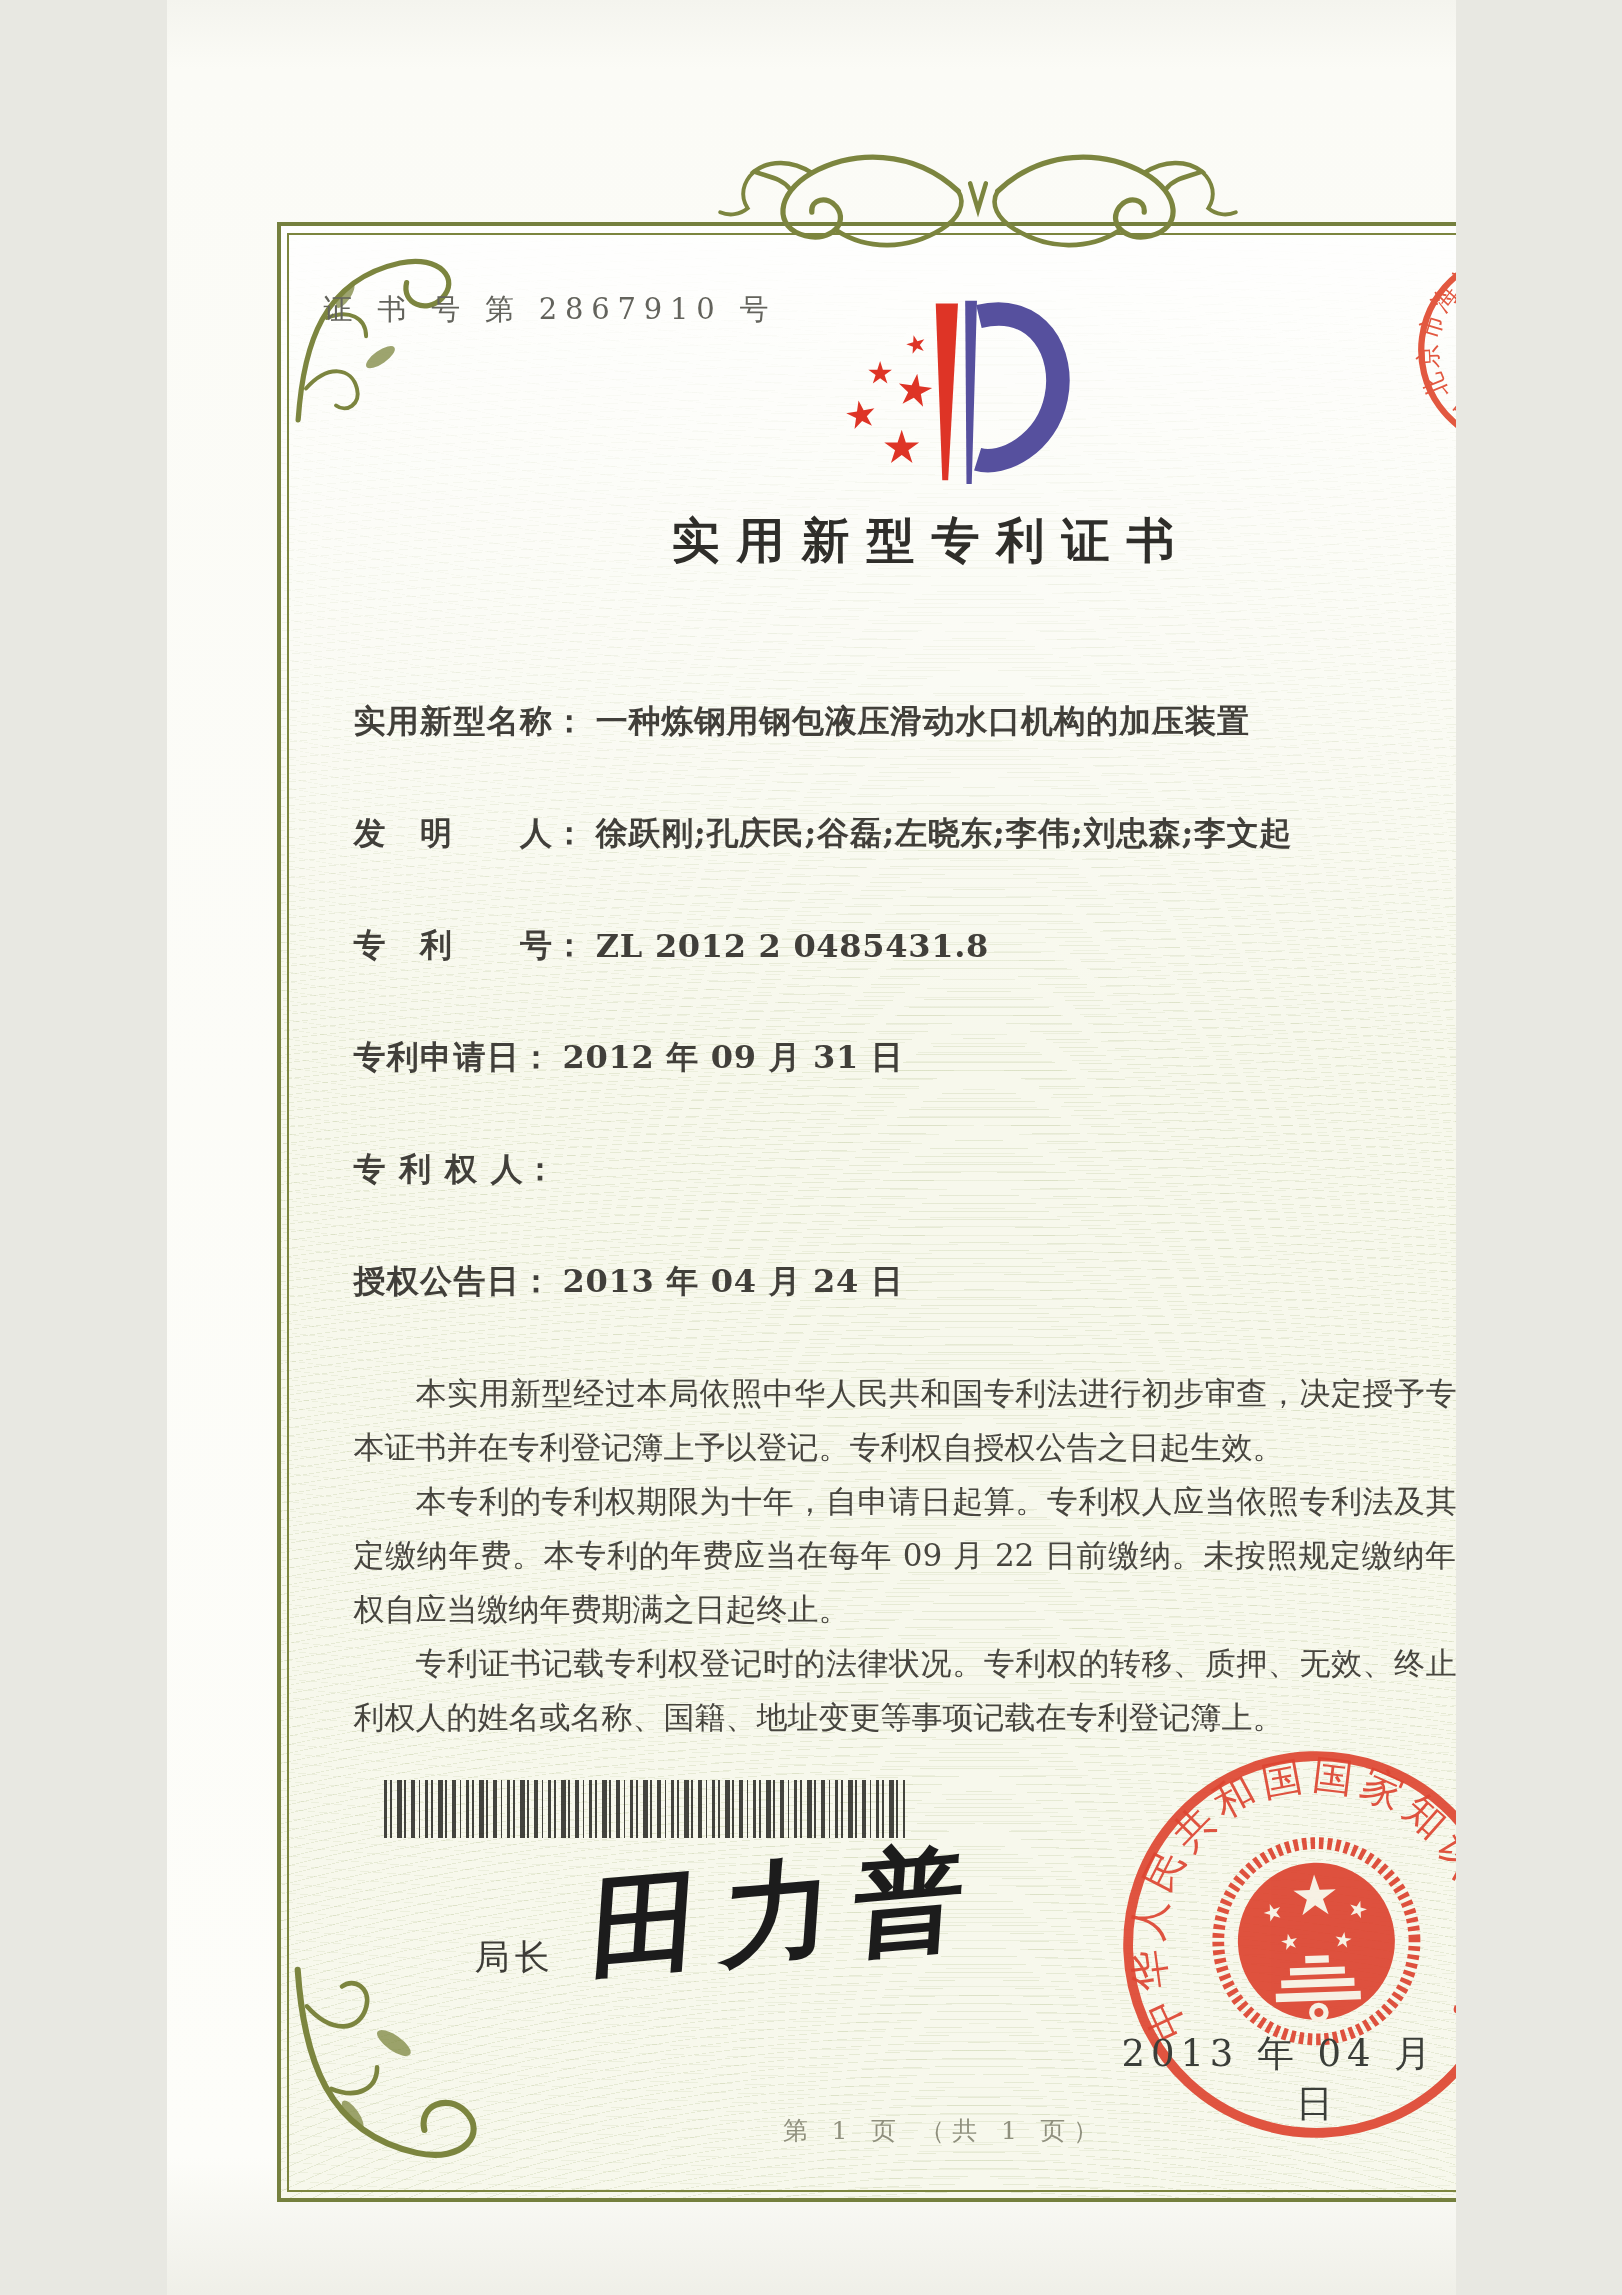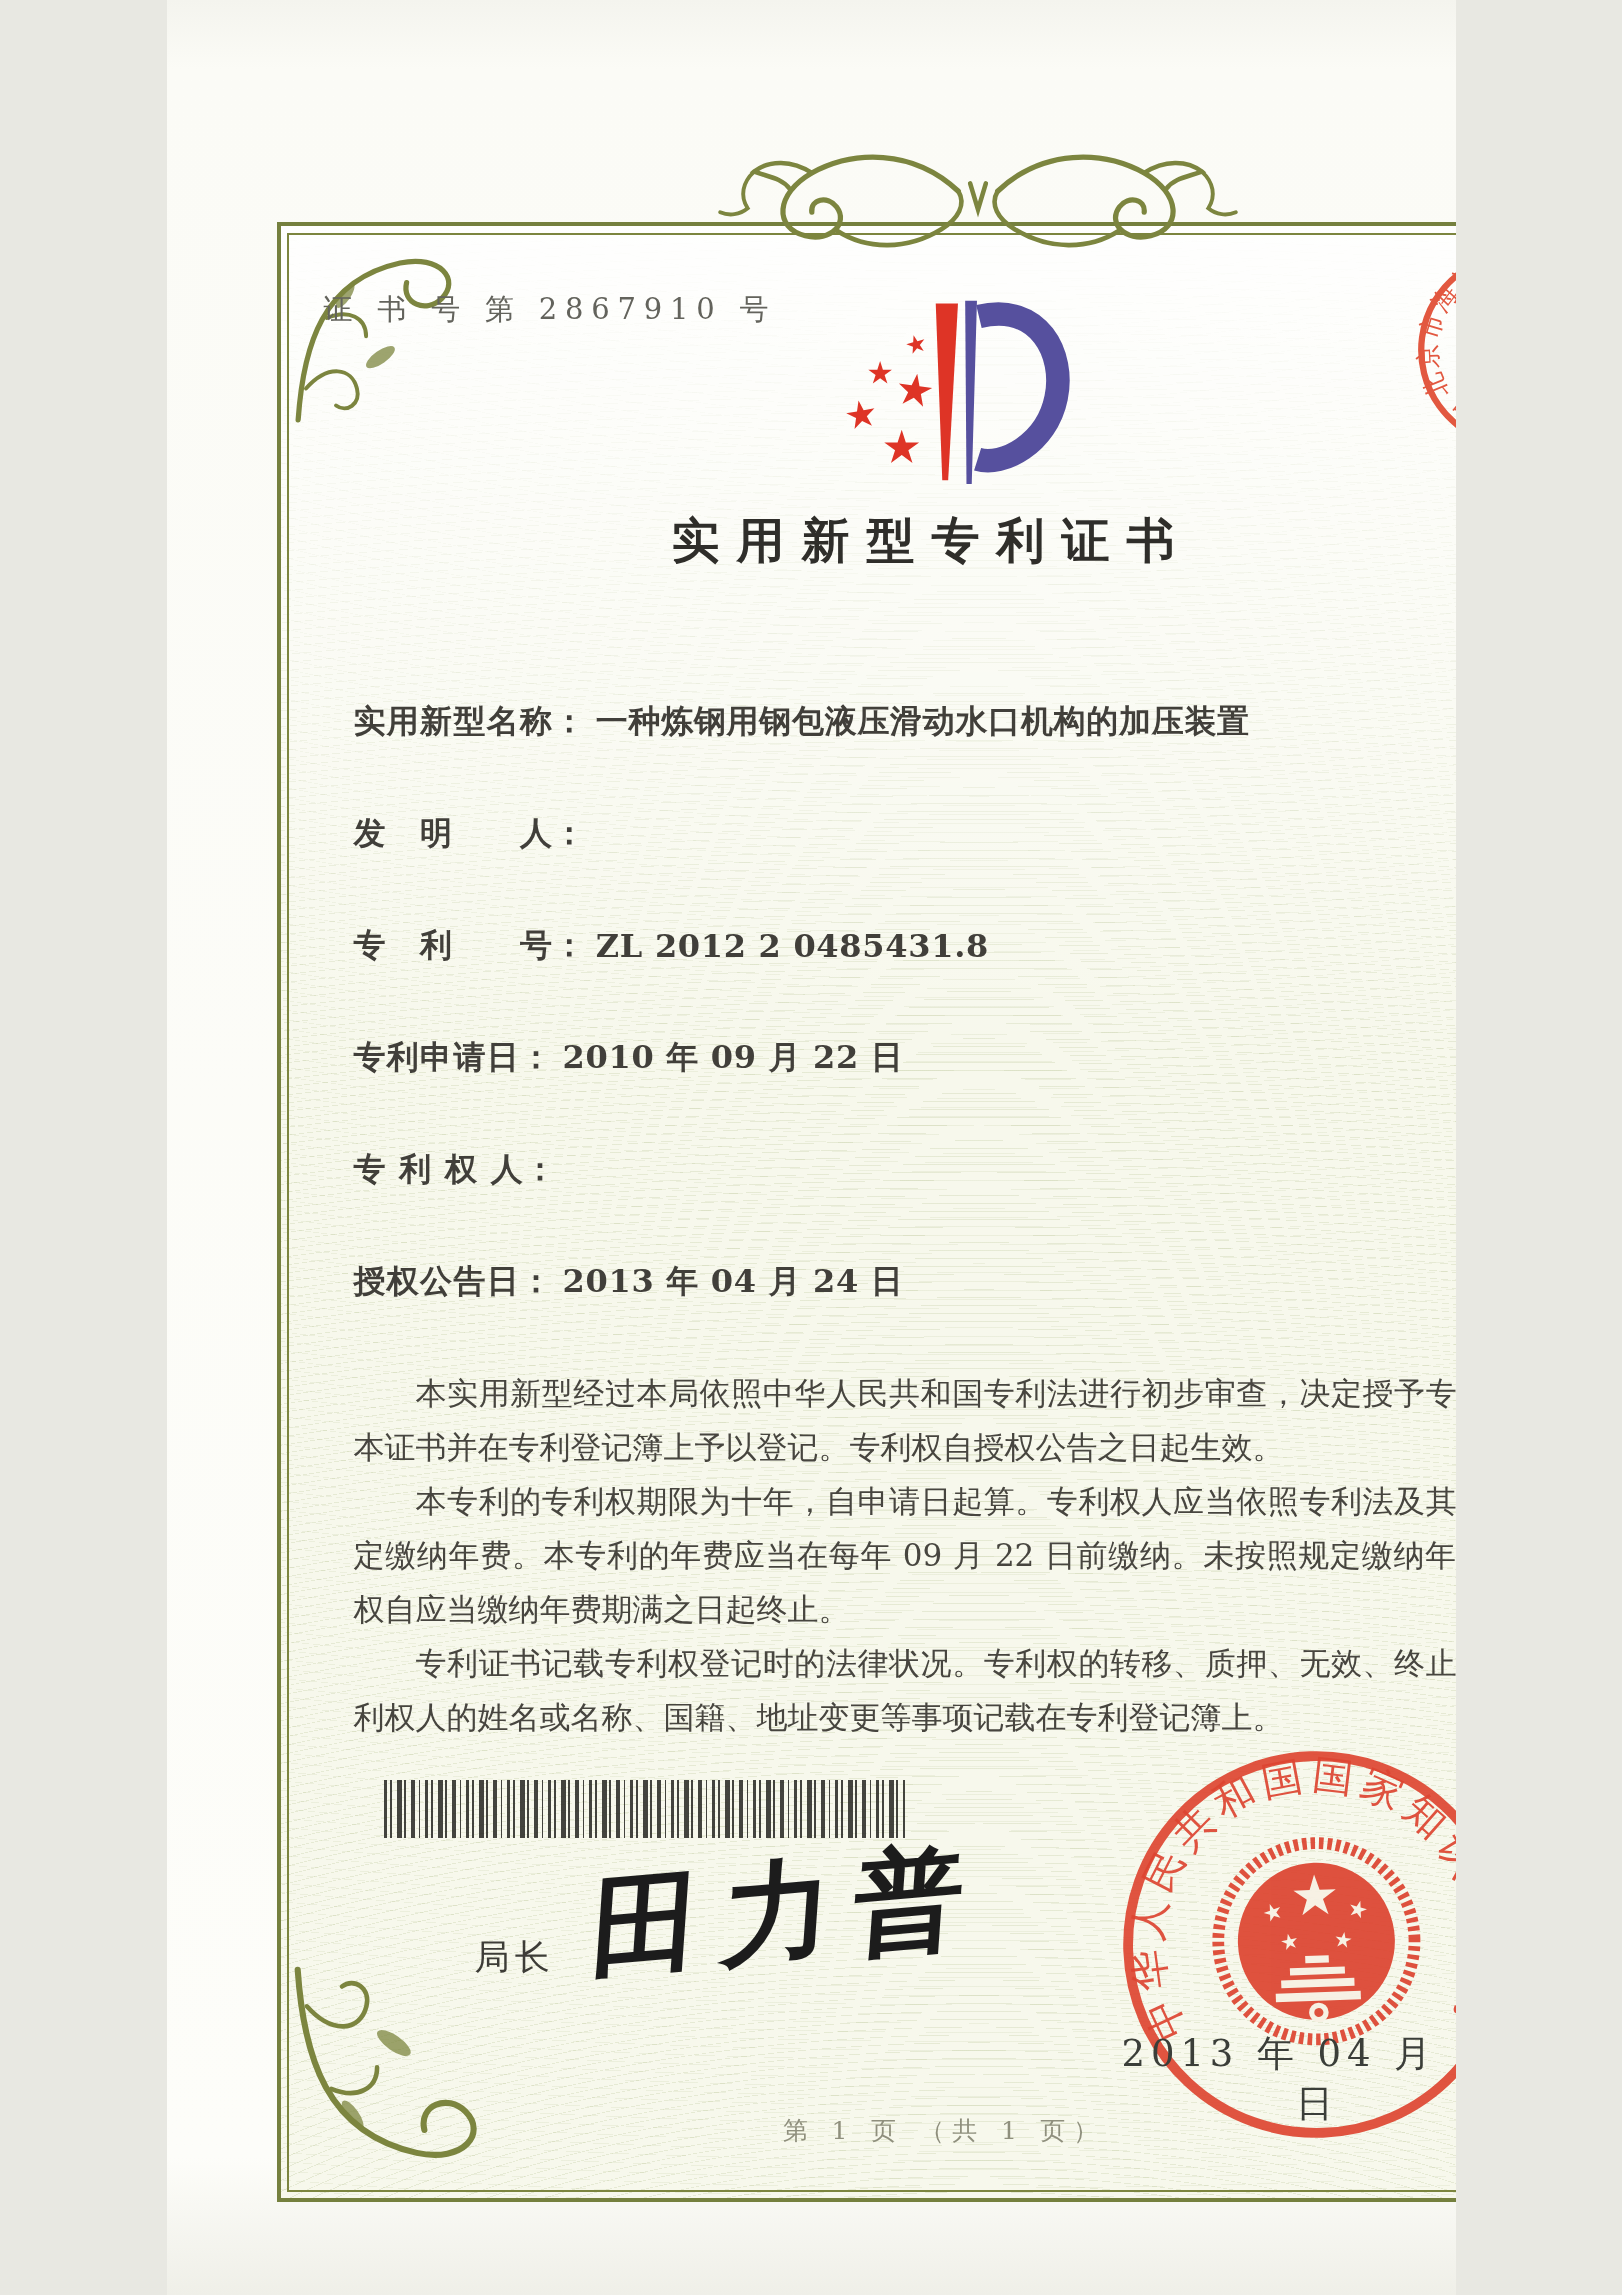--- a/index.html
+++ b/index.html
@@ -177,28 +177,29 @@
 
   <div class="title">实用新型专利证书</div>
 
   <div class="fields">
     <div class="field">
       <span class="lbl">实用新型名称：</span>
       <span class="val">一种炼钢用钢包液压滑动水口机构的加压装置</span>
     </div>
     <div class="field">
       <span class="lbl">发　明　　人：</span>
+      <span class="val">徐跃刚;孔庆民;谷磊;左晓东;李伟;刘忠森;李文起</span>
     </div>
     <div class="field">
       <span class="lbl">专　利　　号：</span>
       <span class="val">ZL 2012 2 0485431.8</span>
     </div>
     <div class="field">
       <span class="lbl">专利申请日：</span>
-      <span class="val">2010 年 09 月 22 日</span>
+      <span class="val">2012 年 09 月 31 日</span>
     </div>
     <div class="field">
       <span class="lbl">专 利 权 人：</span>
     </div>
     <div class="field">
       <span class="lbl">授权公告日：</span>
       <span class="val">2013 年 04 月 24 日</span>
     </div>
   </div>
 

